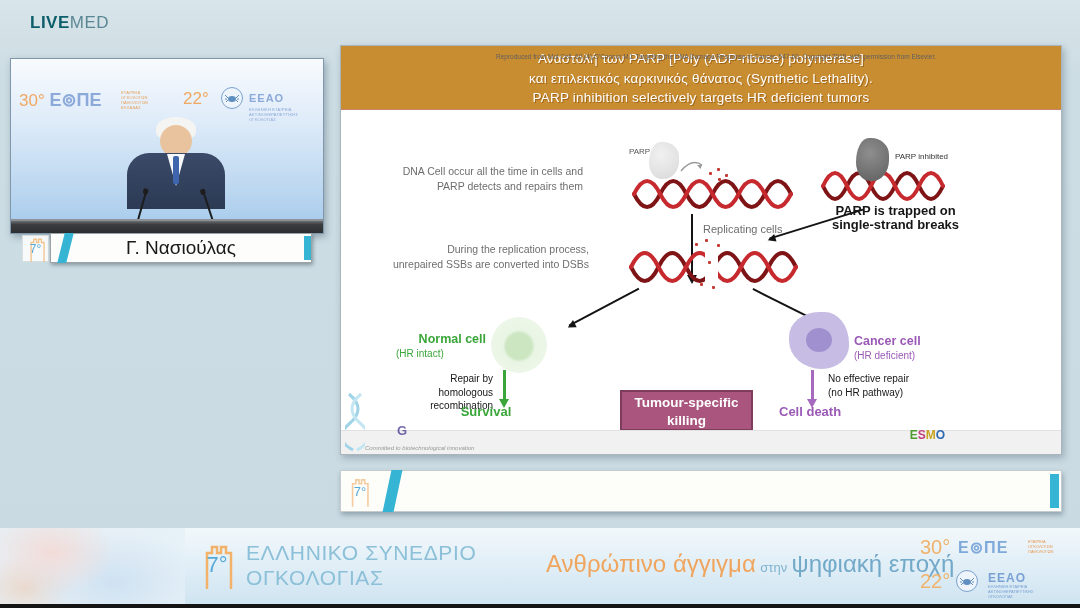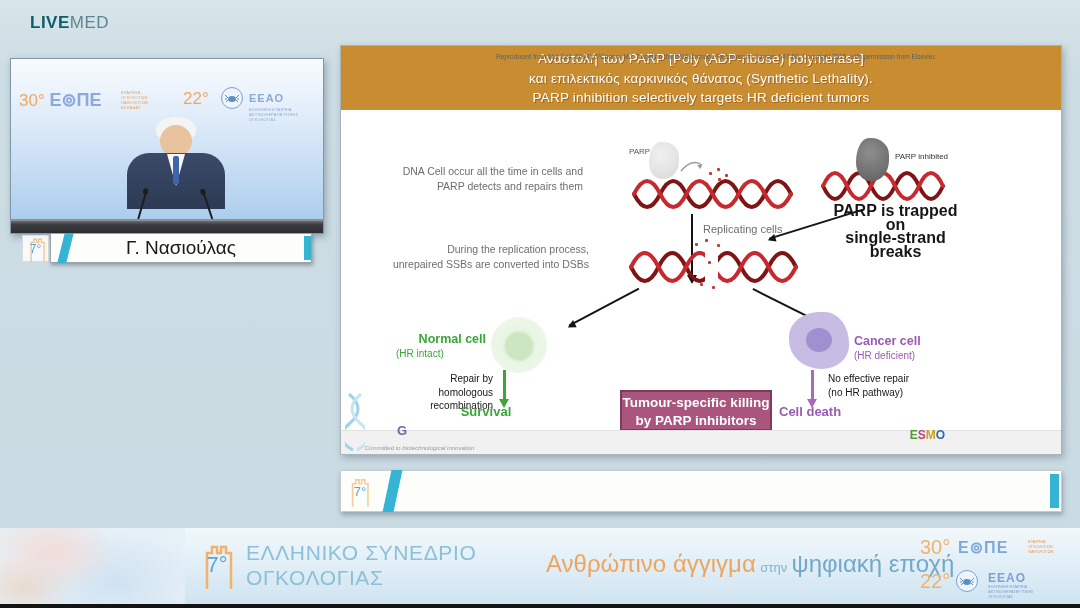--- a/index.html
+++ b/index.html
@@ -50,41 +50,41 @@
                border:1px solid #d9dee1;}
 
   
   #slide{position:absolute;left:340px;top:45px;width:722px;height:410px;background:#fff;
          border:1px solid #a9b4bb;box-shadow:2px 3px 7px rgba(40,60,80,.3);padding-left:12px;}
   #slide-title{position:absolute;left:0;top:0;right:0;height:64px;background:#c98d31;
                border-bottom:1px solid #c9836a;color:#fff;text-align:center;padding-top:3px;}
   #slide-title div{font-size:13.5px;line-height:19.5px;letter-spacing:.2px;
                    text-shadow:1px 1px 0 rgba(125,70,5,.55);font-weight:500;}
   .gnote{position:absolute;font-size:10.5px;line-height:15px;color:#6e6e6e;text-align:right;}
-  .bnote{position:absolute;font-size:16px;line-height:13.5px;color:#161616;font-weight:700;text-align:center;}
+  .bnote{position:absolute;font-size:13px;line-height:13.5px;color:#161616;font-weight:700;text-align:center;}
   .helix{position:absolute;}
   .dot{position:absolute;width:3px;height:3px;background:#c43a30;border-radius:1px;}
   .gap{position:absolute;background:#fff;}
   .blob{position:absolute;border-radius:42% 58% 55% 45%/60% 42% 52% 48%;}
   .lbl-s{position:absolute;font-size:8px;color:#555;}
   .arr{position:absolute;height:1.6px;background:#141414;transform-origin:0 50%;}
   .arr::after{content:"";position:absolute;right:-2px;top:-3.6px;
               border-left:8px solid #141414;border-top:4.4px solid transparent;border-bottom:4.4px solid transparent;}
   .varr{position:absolute;width:3px;background:currentColor;}
   .varr::after{content:"";position:absolute;left:-4px;bottom:-8px;border-top:9px solid currentColor;
                border-left:5.5px solid transparent;border-right:5.5px solid transparent;}
   .green{color:#3aa63a;} .purple{color:#9b59b6;}
   .cell-label{position:absolute;font-weight:700;font-size:12.5px;}
   .cell-sub{position:absolute;font-size:10px;}
   #normal-cell{position:absolute;left:150px;top:271px;width:56px;height:56px;border-radius:50%;
                background:radial-gradient(circle at 50% 52%,#cde6c2 0%,#cde6c2 32%,#e9f5e4 40%,#eef7ea 78%,#f8fcf7 100%);}
   #cancer-cell{position:absolute;left:448px;top:266px;width:60px;height:57px;
                border-radius:55% 45% 50% 60%/48% 60% 45% 55%;background:#c7bce4;}
   #cancer-cell i{position:absolute;left:17px;top:16px;width:26px;height:24px;border-radius:50%;background:#a190cf;}
-  #kill-box{position:absolute;left:279px;top:344px;width:152px;height:41px;background:#a9557d;
+  #kill-box{position:absolute;left:279px;top:344px;width:133px;height:41px;background:#a9557d;
             border:2px solid #7d3c5c;color:#fff;text-align:center;font-weight:700;font-size:13.5px;line-height:17.5px;padding-top:2px;}
   #cite-strip{position:absolute;left:0;right:0;bottom:0;height:24px;background:#f1f1f1;border-top:1px solid #e2e2e2;}
   #citation{position:absolute;left:70px;right:40px;top:7px;font-size:6.5px;color:#5f5f5f;text-align:center;}
   #genekor-g{position:absolute;left:56px;bottom:16px;font-size:13px;font-weight:700;color:#5a4b9b;opacity:.85;}
   #genekor-tag{position:absolute;left:24px;bottom:3px;font-size:6px;font-style:italic;color:#979797;}
   #esmo{position:absolute;right:116px;bottom:12px;font-size:12px;font-weight:800;letter-spacing:0;}
   #esmo span:nth-child(1){color:#4f9d2f;} #esmo span:nth-child(2){color:#c2407c;}
   #esmo span:nth-child(3){color:#c8a41f;} #esmo span:nth-child(4){color:#2f6bb0;}
 
   

